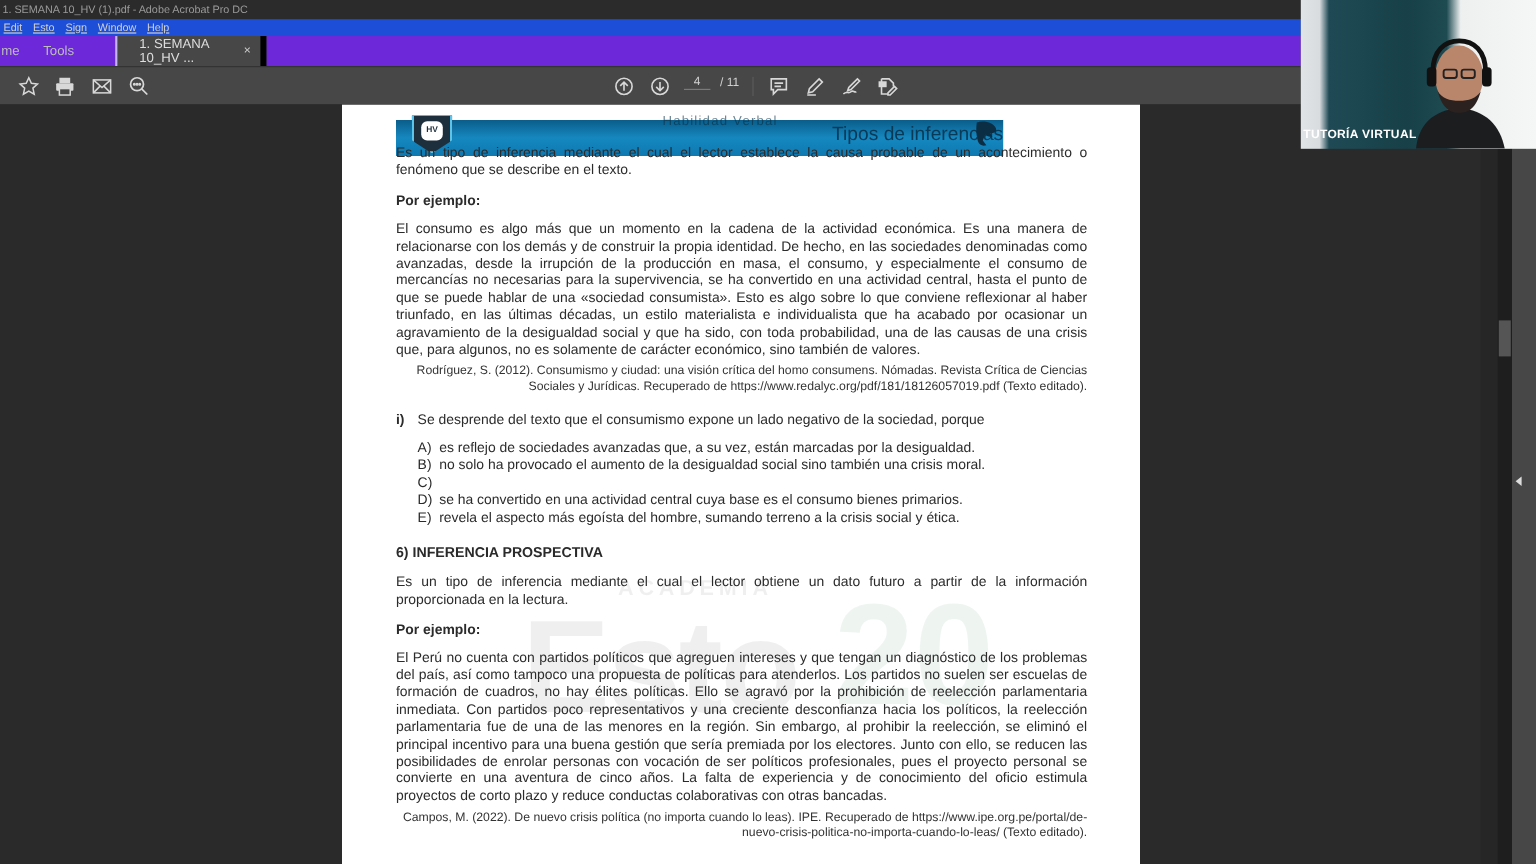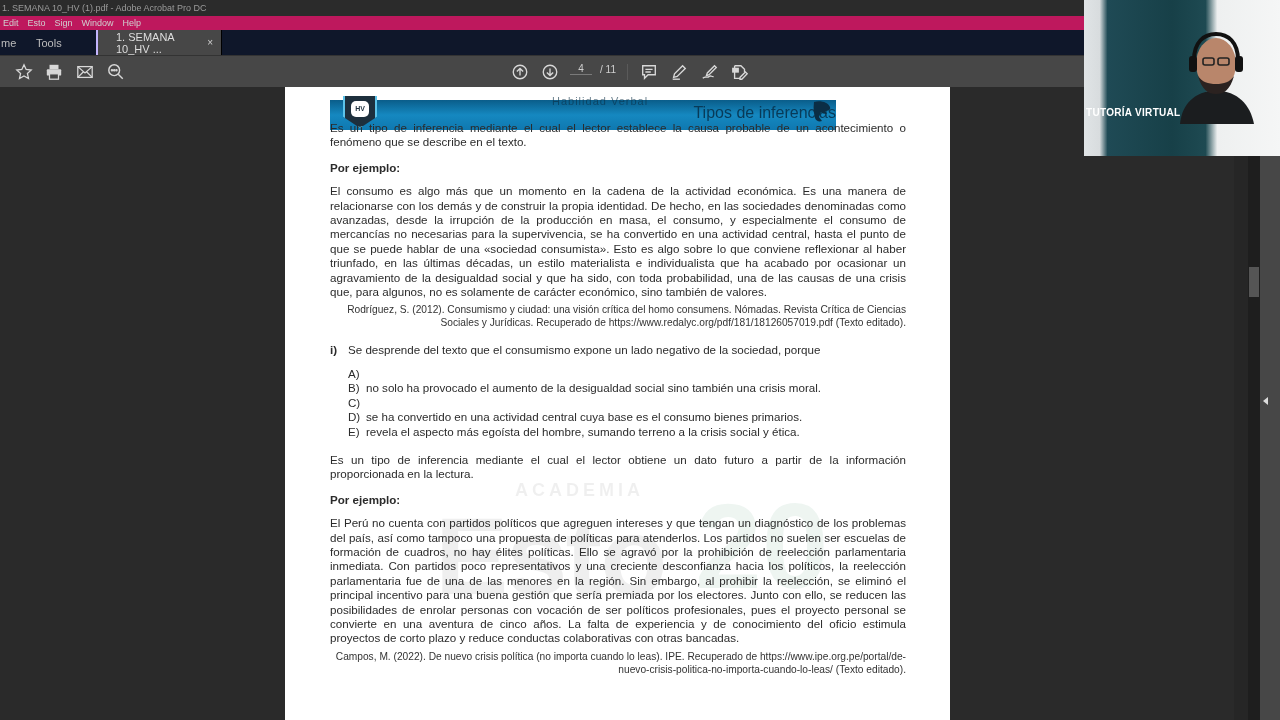--- a/index.html
+++ b/index.html
@@ -1,22 +1,22 @@
 <!DOCTYPE html>
 <html><head>
 <meta charset="utf-8">
 <style>
   * { box-sizing: border-box; margin: 0; padding: 0; }
   html, body { width: 1280px; height: 720px; overflow: hidden; background: #2a2a2a; font-family: "Liberation Sans", sans-serif; }
   .titlebar { position: absolute; left: 0; top: 0; width: 1084px; height: 16px; background: #2b2b2b; color: #9a9a9a; font-size: 9px; line-height: 16px; padding-left: 2px; white-space: nowrap; overflow: hidden; }
-  .menubar { position: absolute; left: 0; top: 16px; width: 1084px; height: 14px; background: #be185d; display: flex; align-items: center; font-size: 9px; color: #d0d0d0; }
+  .menubar { position: absolute; left: 0; top: 16px; width: 1084px; height: 14px; background: #1d4ed8; display: flex; align-items: center; font-size: 9px; color: #d0d0d0; text-decoration: underline; }
   .menubar span { padding: 0 6px 0 3px; }
-  .tabbar { position: absolute; left: 0; top: 30px; width: 1084px; height: 26px; background: #0f172a; display: flex; align-items: stretch; font-size: 11px; color: #bdbdbd; border-bottom: 1px solid #333; }
+  .tabbar { position: absolute; left: 0; top: 30px; width: 1084px; height: 26px; background: #6d28d9; display: flex; align-items: stretch; font-size: 11px; color: #bdbdbd; border-bottom: 1px solid #333; }
   .tab-plain { display: flex; align-items: center; padding: 0 14px 0 0; }
-  .tab-doc { background: #474747; display: flex; align-items: center; padding: 0 8px 0 18px; width: 124px; color: #dedede; border-right: 1px solid #000000; justify-content: space-between; }
+  .tab-doc { background: #474747; display: flex; align-items: center; padding: 0 8px 0 18px; width: 124px; color: #dedede; border-right: 5px solid #000000; justify-content: space-between; }
   .tab-close { font-size: 10px; color: #cfcfcf; margin-left: 6px; }
   .toolbar { position: absolute; left: 0; top: 56px; width: 1084px; height: 31px; background: #474747; }
   .tb-icon { position: absolute; top: 6px; width: 20px; height: 20px; display: flex; align-items: center; justify-content: center; color: #d8d8d8; }
   .tb-icon svg { width: 18px; height: 18px; }
   .page-nav { position: absolute; left: 570px; top: 7px; font-size: 10px; color: #d0d0d0; display: flex; align-items: center; gap: 8px; }
   .page-nav .cur { width: 22px; text-align: center; border-bottom: 1px solid #7a7a7a; }
   .divider-v { position: absolute; left: 627px; top: 8px; width: 1px; height: 16px; background: #5a5a5a; }
   .canvas { position: absolute; left: 0; top: 87px; width: 1248px; height: 633px; background: #2a2a2a; overflow: hidden; }
   .page { position: absolute; left: 285px; top: 0; width: 665px; height: 640px; background: #ffffff; overflow: hidden; }
   .banner { position: absolute; left: 45px; top: 0; width: 506px; height: 30px; background: linear-gradient(180deg, #0a5d8a 0%, #1588c0 50%, #0f78b0 100%); margin-top: 13px; }
@@ -34,21 +34,21 @@
   .q .num { width: 18px; font-weight: bold; }
   .opts { margin-left: 18px; margin-bottom: 14px; }
   .opt { display: flex; line-height: 14.4px; }
   .opt .k { width: 18px; }
   .wm { position: absolute; color: #000; opacity: 0.06; font-weight: bold; pointer-events: none; }
   .vscroll { position: absolute; left: 1248px; top: 120px; width: 12px; height: 600px; background: #1e1e1e; }
   .vthumb { position: absolute; left: 1249px; top: 267px; width: 10px; height: 30px; background: #555; }
   .rightpanel { position: absolute; left: 1260px; top: 120px; width: 20px; height: 600px; background: #474747; }
   .collapse-arrow { position: absolute; left: 1263px; top: 397px; width: 0; height: 0; border-top: 4px solid transparent; border-bottom: 4px solid transparent; border-right: 5px solid #ddd; }
   .leftgutter { position: absolute; left: 1234px; top: 120px; width: 14px; height: 600px; background: #262626; }
-  .webcam { position: absolute; left: 1084px; top: 0; width: 196px; height: 156px; background: linear-gradient(90deg, #e0e4e6 0%, #d8dcde 8%, #1f4a55 12%, #174048 45%, #1e4a52 62%, #eef0f0 68%, #f5f6f6 100%); overflow: hidden; }
+  .webcam { position: absolute; left: 1084px; top: 0; width: 196px; height: 124px; background: linear-gradient(90deg, #e0e4e6 0%, #d8dcde 8%, #1f4a55 12%, #174048 45%, #1e4a52 62%, #eef0f0 68%, #f5f6f6 100%); overflow: hidden; }
   .cam-person { position: absolute; left: 86px; top: 24px; width: 94px; height: 100px; }
   .cam-label { position: absolute; left: 2px; top: 107px; color: #fff; font-size: 10px; font-weight: bold; letter-spacing: 0.3px; }
 </style>
 </head>
 <body>
 
 <div class="titlebar">
   <span>1. SEMANA 10_HV (1).pdf - Adobe Acrobat Pro DC</span>
 </div>
 
@@ -171,38 +171,40 @@
       <div class="p" style="margin-bottom:4px;">El consumo es algo más que un momento en la cadena de la actividad económica. Es una manera de relacionarse con los demás y de construir la propia identidad. De hecho, en las sociedades denominadas como avanzadas, desde la irrupción de la producción en masa, el consumo, y especialmente el consumo de mercancías no necesarias para la supervivencia, se ha convertido en una actividad central, hasta el punto de que se puede hablar de una «sociedad consumista». Esto es algo sobre lo que conviene reflexionar al haber triunfado, en las últimas décadas, un estilo materialista e individualista que ha acabado por ocasionar un agravamiento de la desigualdad social y que ha sido, con toda probabilidad, una de las causas de una crisis que, para algunos, no es solamente de carácter económico, sino también de valores.</div>
       <div class="cite">Rodríguez, S. (2012). Consumismo y ciudad: una visión crítica del homo consumens. Nómadas. Revista Crítica de Ciencias Sociales y Jurídicas. Recuperado de https://www.redalyc.org/pdf/181/18126057019.pdf (Texto editado).</div>
 
       <div class="q">
         <span class="num">i)</span>
         <span>Se desprende del texto que el consumismo expone un lado negativo de la sociedad, porque</span>
       </div>
       <div class="opts">
         <div class="opt">
             <span class="k">A)</span>
+            <span>es reflejo de sociedades avanzadas que, a su vez, están marcadas por la desigualdad.</span>
           </div>
         <div class="opt">
             <span class="k">B)</span>
             <span>no solo ha provocado el aumento de la desigualdad social sino también una crisis moral.</span>
           </div>
         <div class="opt">
             <span class="k">C)</span>
           </div>
         <div class="opt">
             <span class="k">D)</span>
             <span>se ha convertido en una actividad central cuya base es el consumo bienes primarios.</span>
           </div>
         <div class="opt">
             <span class="k">E)</span>
             <span>revela el aspecto más egoísta del hombre, sumando terreno a la crisis social y ética.</span>
           </div>
       </div>
 
+      <div class="h">6)  INFERENCIA PROSPECTIVA</div>
       <div class="p">Es un tipo de inferencia mediante el cual el lector obtiene un dato futuro a partir de la información proporcionada en la lectura.</div>
       <div class="lbl">Por ejemplo:</div>
       <div class="p" style="margin-bottom:4px;">El Perú no cuenta con partidos políticos que agreguen intereses y que tengan un diagnóstico de los problemas del país, así como tampoco una propuesta de políticas para atenderlos. Los partidos no suelen ser escuelas de formación de cuadros, no hay élites políticas. Ello se agravó por la prohibición de reelección parlamentaria inmediata. Con partidos poco representativos y una creciente desconfianza hacia los políticos, la reelección parlamentaria fue de una de las menores en la región. Sin embargo, al prohibir la reelección, se eliminó el principal incentivo para una buena gestión que sería premiada por los electores. Junto con ello, se reducen las posibilidades de enrolar personas con vocación de ser políticos profesionales, pues el proyecto personal se convierte en una aventura de cinco años. La falta de experiencia y de conocimiento del oficio estimula proyectos de corto plazo y reduce conductas colaborativas con otras bancadas.</div>
       <div class="cite">Campos, M. (2022). De nuevo crisis política (no importa cuando lo leas). IPE. Recuperado de https://www.ipe.org.pe/portal/de-nuevo-crisis-politica-no-importa-cuando-lo-leas/ (Texto editado).</div>
     </div>
   </div>
 </div>
 
 <div class="leftgutter"></div>
 <div class="vscroll"></div>

